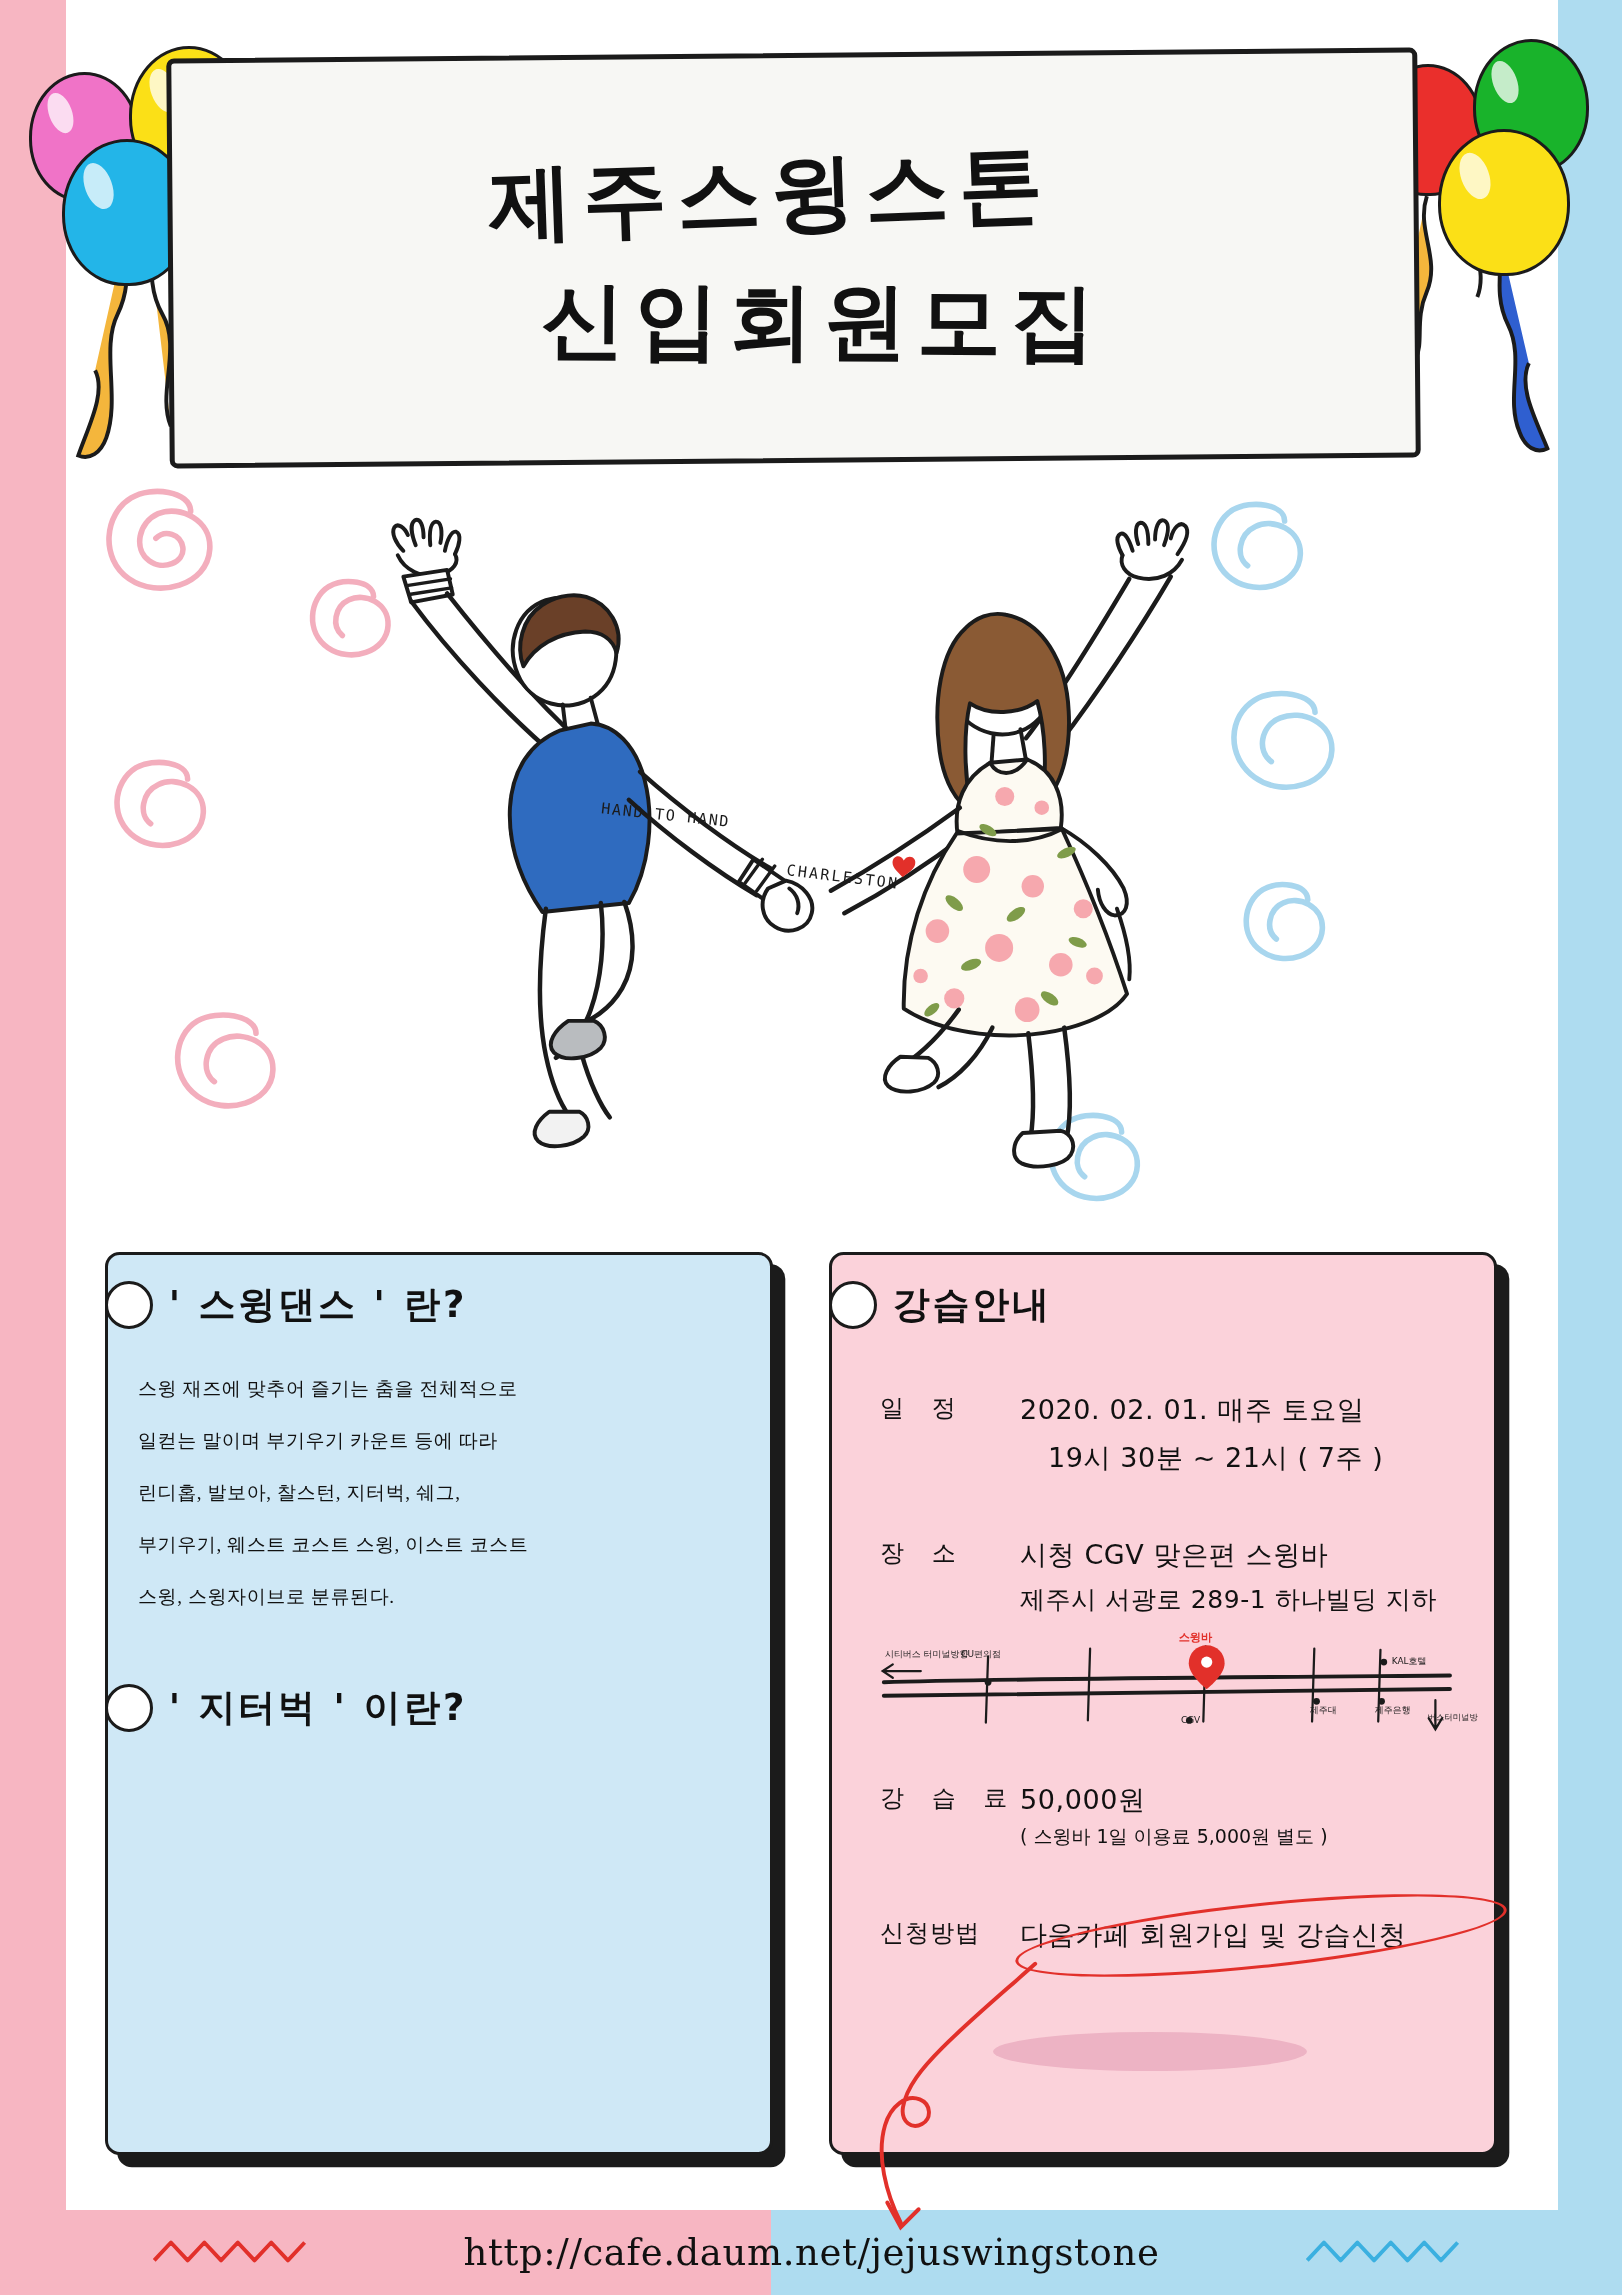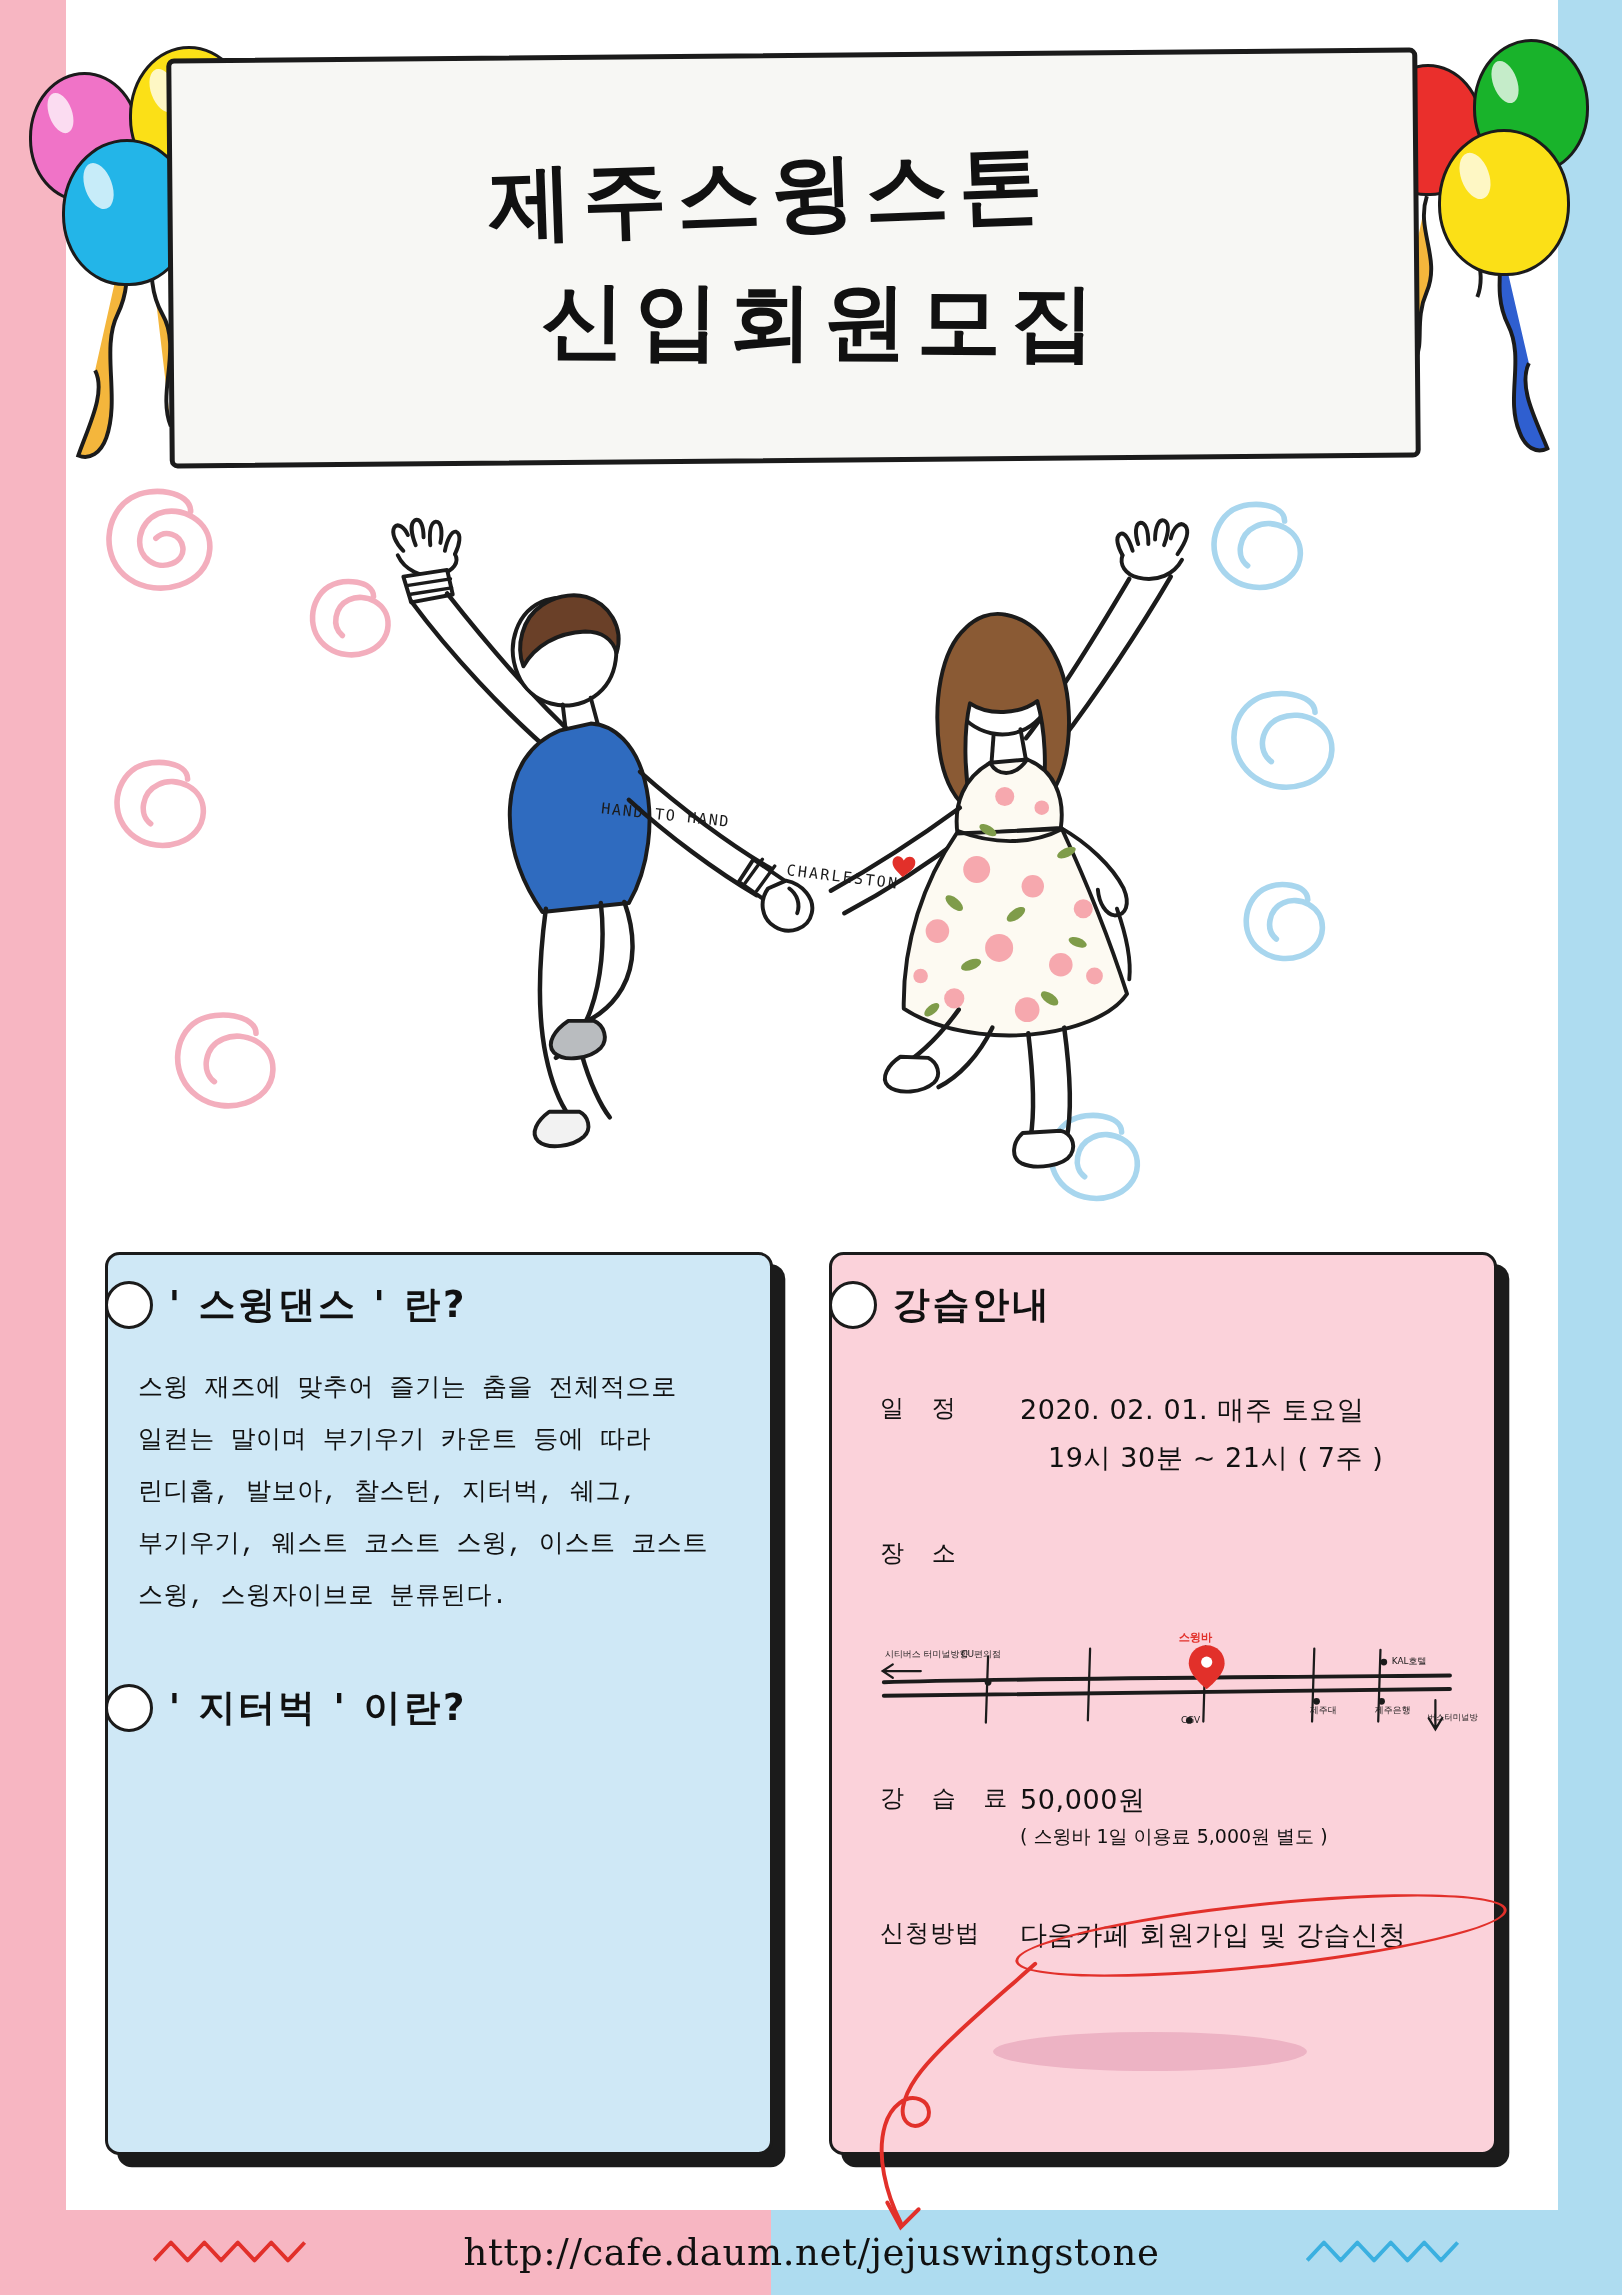--- a/index.html
+++ b/index.html
@@ -93,23 +93,23 @@
     border: 3.9px solid #1b1b1b; background: #ffffff;
     flex: 0 0 auto;
   }
   .panel-title {
     font-family: "DejaVu Sans", sans-serif;
     font-size: 37px; font-weight: 700; color: #111;
     letter-spacing: 2.8px; white-space: nowrap;
   }
 
   .body-text {
-    font-family: Liberation Mono, monospace;
+    font-family: Liberation Serif, serif;
     color: #111;
-    font-size: 25px;
+    font-size: 19px;
     line-height: 52px;
     letter-spacing: 0.6px;
   }
 
   #left-block-1 { position: absolute; left: 105px; top: 1280px; width: 668px; }
   #left-para-1 { position: absolute; left: 138px; top: 1363px; width: 606px; }
   #left-block-2 { position: absolute; left: 105px; top: 1683px; width: 668px; }
   #left-para-2 { position: absolute; left: 138px; top: 1761px; width: 606px; }
   #left-para-2 .body-text { text-align: justify; }
 
@@ -406,20 +406,25 @@
     <div class="row-label" style="width:140px;">일     정</div>
     <div style="position:relative;">
       <div class="row-value hl-pink">2020. 02. 01. 매주 토요일</div>
       <div style="height:12.3px;"></div>
       <div class="row-value hl-pink" style="margin-left:28px;">19시 30분 ~ 21시 ( 7주 )</div>
     </div>
   </div>
 
   <div class="row" style="left:880px;top:1537px;width:595px;">
     <div class="row-label" style="width:140px;">장     소</div>
+    <div>
+      <div class="row-value">시청 CGV 맞은편 스윙바</div>
+      <div style="height:10px;"></div>
+      <div class="row-value" style="font-size:25px;">제주시 서광로 289-1 하나빌딩 지하</div>
+    </div>
   </div>
 
   <div id="map-sketch">
     <svg viewBox="0 0 1090 210" xmlns="http://www.w3.org/2000/svg">
       <g stroke="#1b1b1b" fill="none" stroke-width="4" stroke-linecap="round">
 
         <path d="M30 118 C200 112 520 110 1040 106" stroke-width="7"></path>
         <path d="M30 142 C200 138 520 134 1040 130" stroke-width="7"></path>
 
         <path d="M216 72 L212 190"></path>

